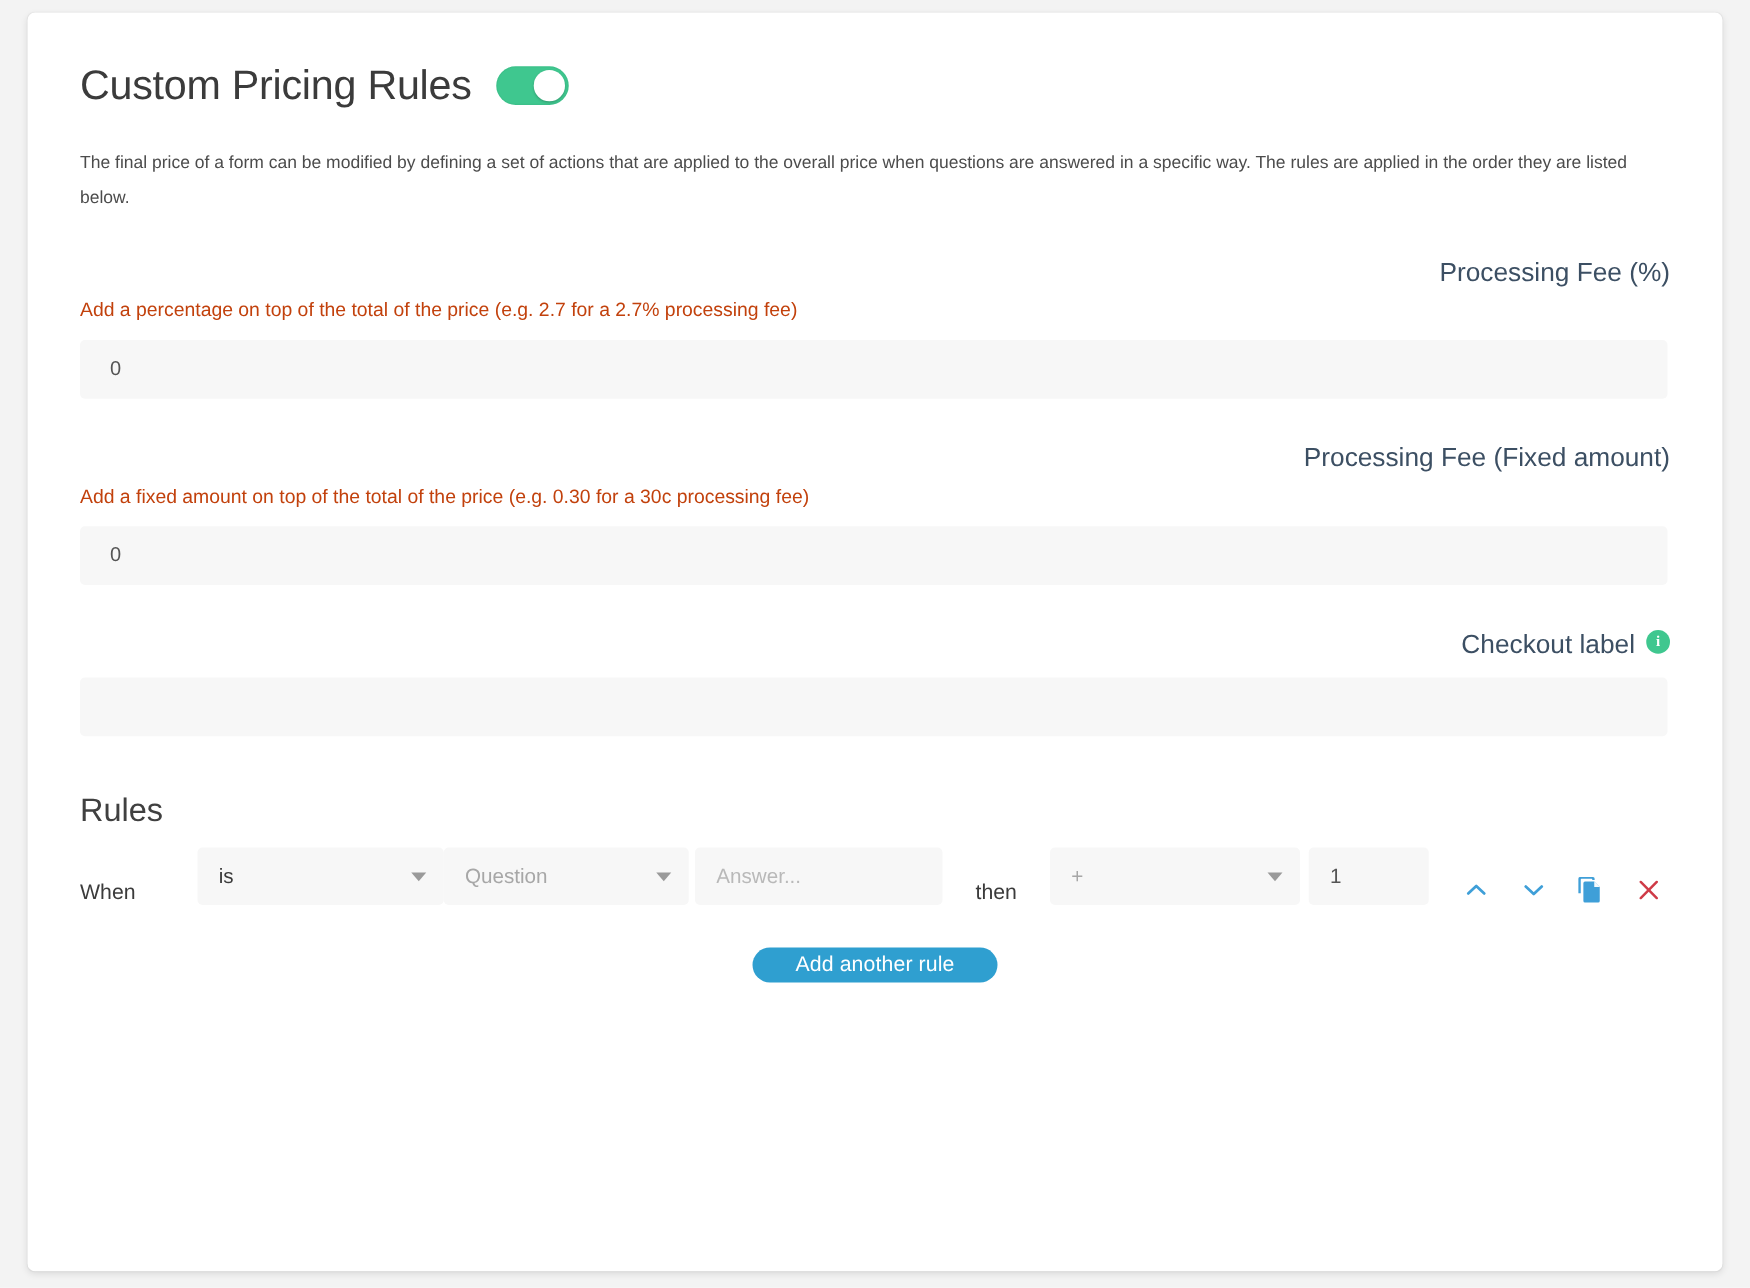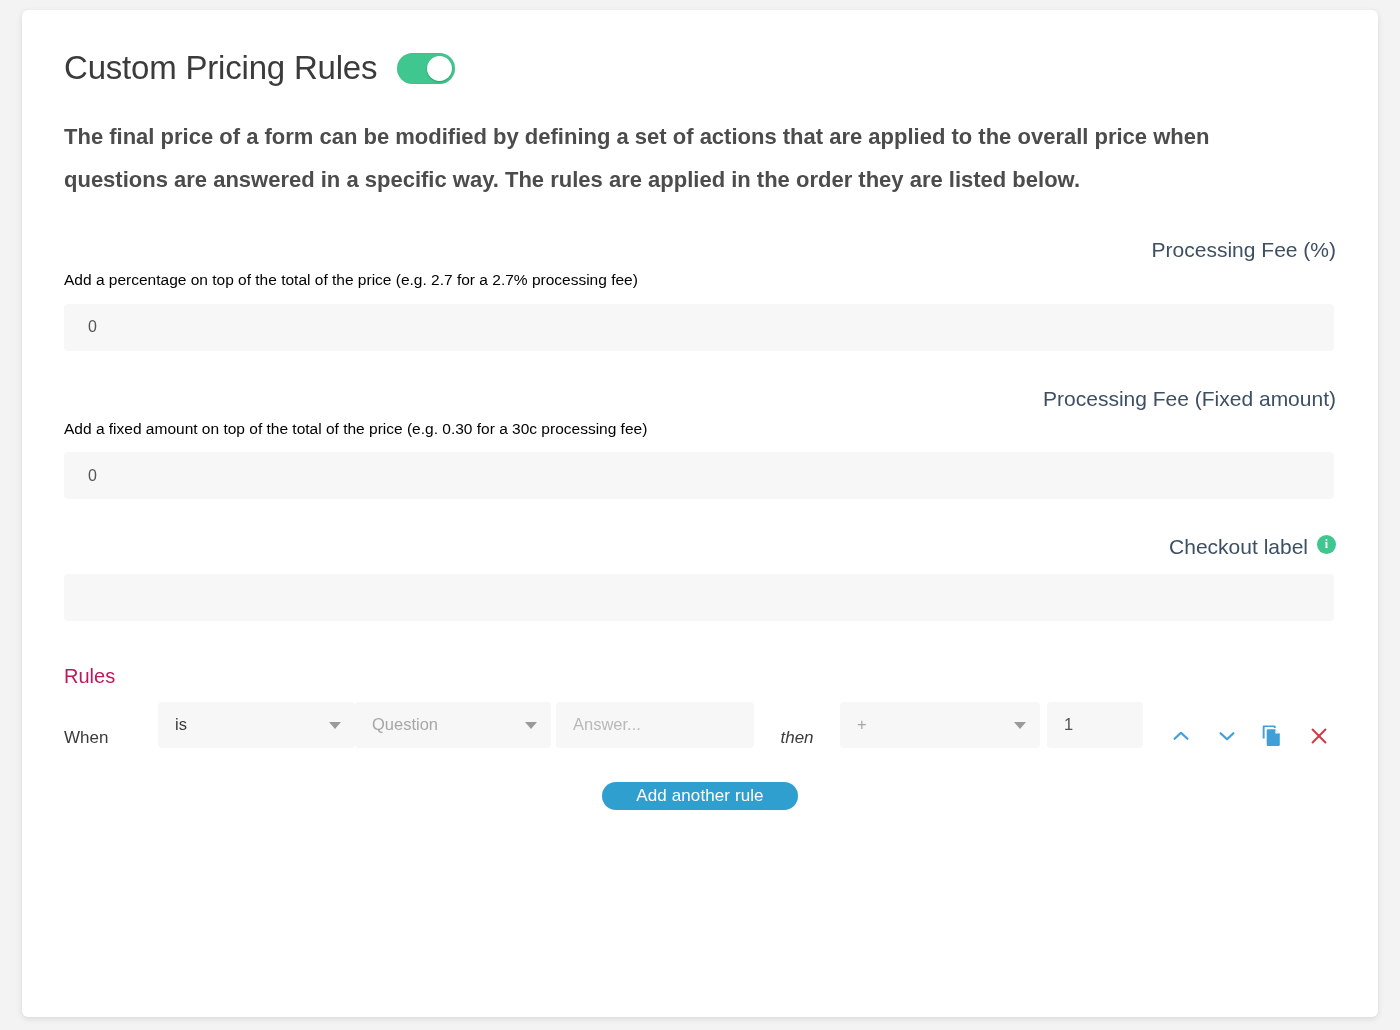--- a/index.html
+++ b/index.html
@@ -68,46 +68,46 @@
     left: 30px;
     width: 25px;
     height: 25px;
     border-radius: 50%;
     background: #ffffff;
     box-shadow: 0 1px 2px rgba(0,0,0,0.22);
   }
 
   
   .intro {
-    font-size: 22px;
+    font-size: 14px;
     line-height: 1.95;
     color: #4c4c4c;
     max-width: 1248px;
     margin: 0 0 34px 0;
-    font-weight: 700;
+    font-weight: 400;
   }
 
   
   .field-group { margin-bottom: 34px; }
 
   .field-label {
     font-size: 21px;
     color: #3c4f63;
     font-weight: 400;
     margin: 0 0 4px 0;
     display: flex;
     align-items: center;
     gap: 9px;
     line-height: 1.35;
     justify-content: flex-end;
   }
 
   .field-help {
     font-size: 15.5px;
-    color: #000000;
+    color: #c2410c;
     margin: 0 0 12px 0;
     line-height: 1.5;
   }
 
   .text-input {
     display: block;
     width: 1270px;
     height: 47px;
     background: #f7f7f7;
     border: none;
@@ -135,43 +135,42 @@
     line-height: 1;
     cursor: pointer;
     flex: none;
     position: relative;
     top: -3px;
   }
 
   
   .rules-section { margin-top: 44px; }
   .rules-heading {
-    font-size: 20px;
-    color: #be185d;
+    font-size: 26px;
+    color: #404040;
     font-weight: 400;
     margin: 0 0 14px 0;
   }
 
   .rule-row {
     display: flex;
     align-items: flex-end;
     gap: 0;
     height: 46px;
   }
 
   .rule-word {
     font-size: 17px;
     color: #3b3b3b;
     font-weight: 400;
   }
   .word-when { width: 90px; }
   .word-then {
     width: 86px;
     text-align: center;
-    font-style: italic;
   }
 
   .select-box {
     position: relative;
     height: 46px;
     background: #f7f7f7;
     border: none;
     border-radius: 4px;
     display: flex;
     align-items: center;

